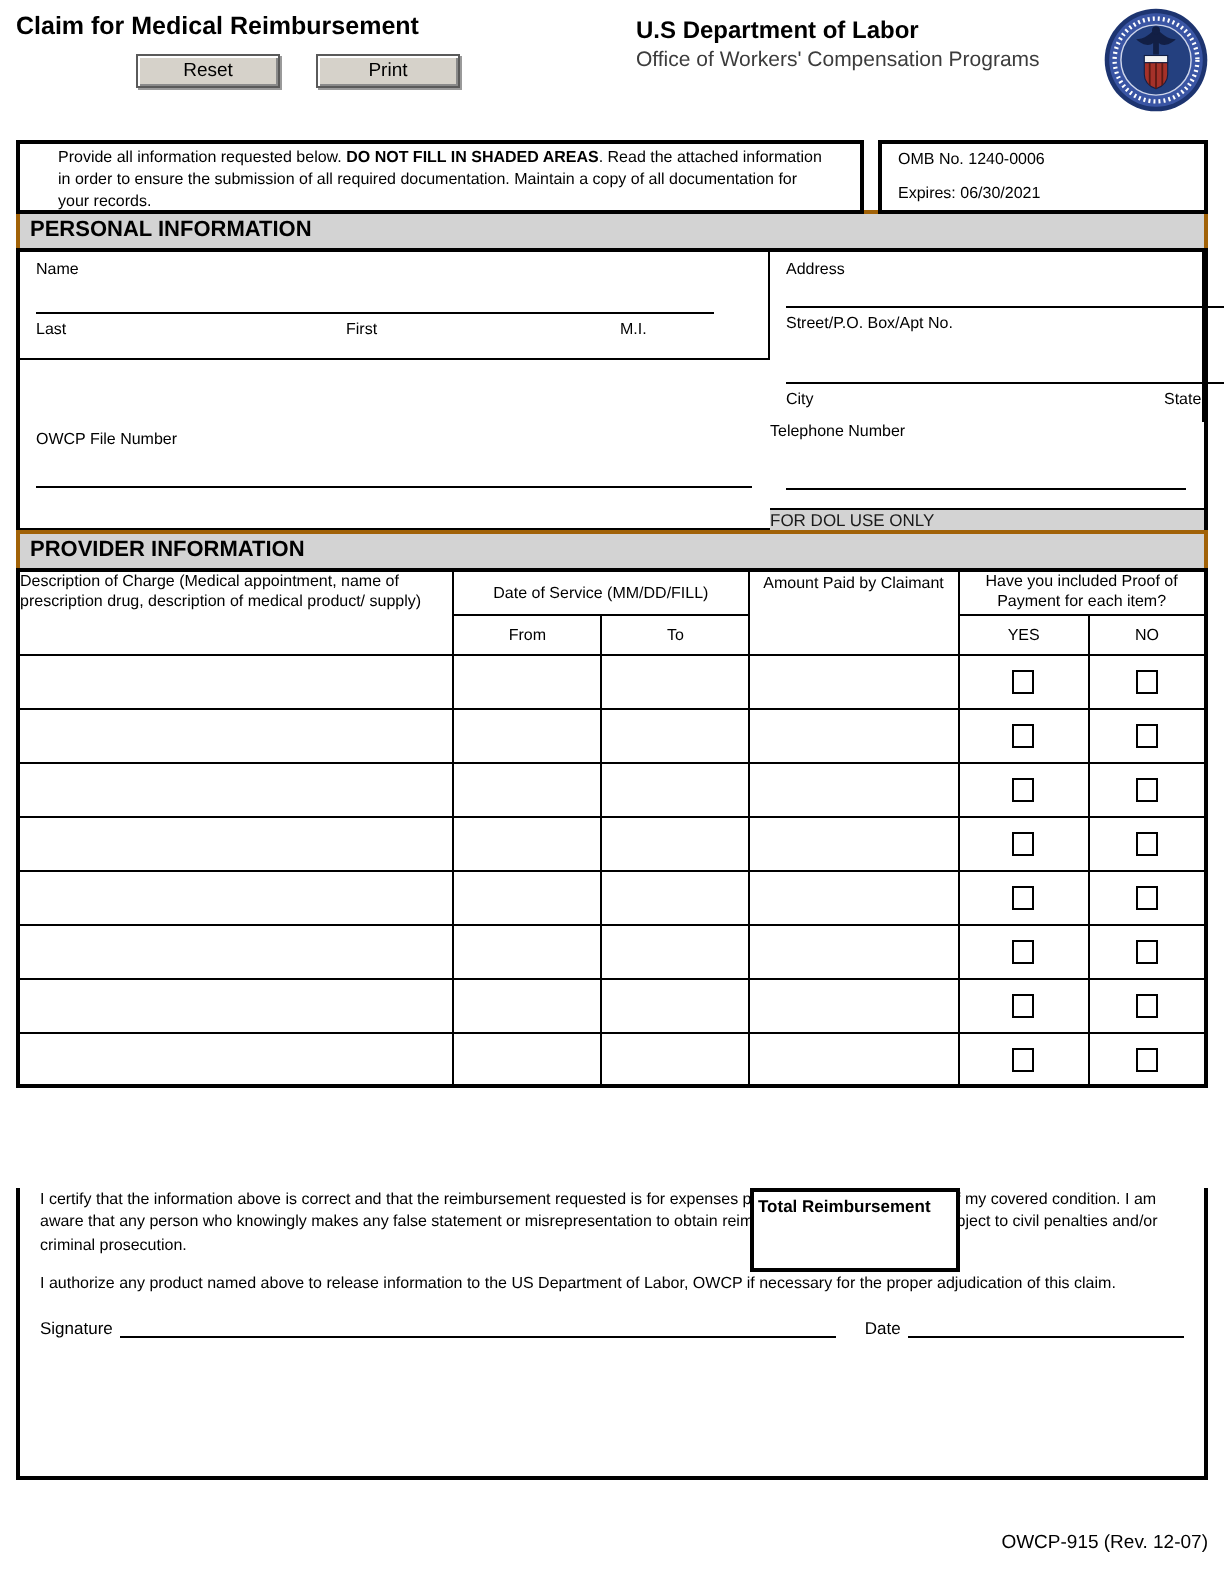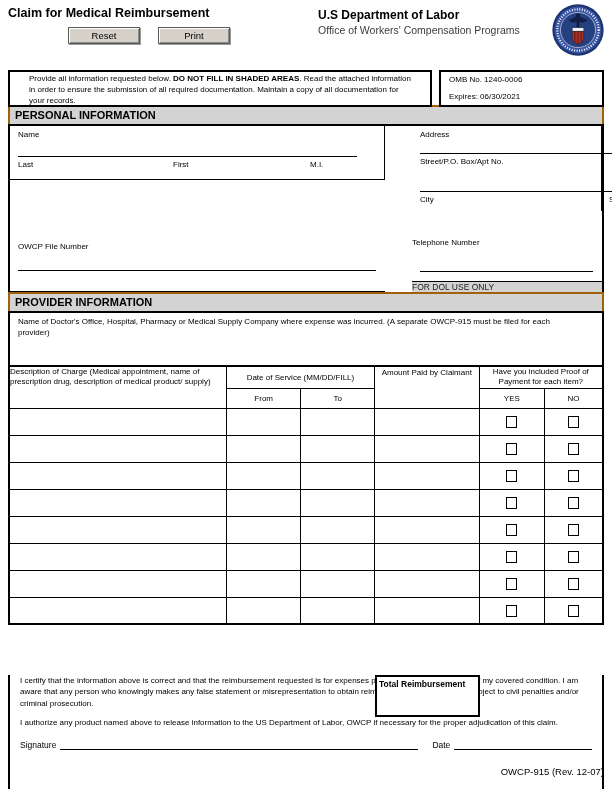--- a/index.html
+++ b/index.html
@@ -31,21 +31,21 @@
   }
   .omb-box {
     flex:1; height:37px; border:2px solid #000; padding:3px 8px 4px;
     font-size:8px; display:flex; flex-direction:column; justify-content:space-between;
   }
   .section-header {
     height:21px; border:2px solid #a16207; margin-top:-2px; background:#d3d3d3;
     font-size:11px; font-weight:bold; padding:2px 5px;
   }
   
-  .personal-grid { border:2px solid #000; margin-top:-2px; display:grid; grid-template-columns:375px 1fr;gap:27px; }
+  .personal-grid { border:2px solid #000; margin-top:-2px; display:grid; grid-template-columns:375px 1fr; }
   .cell { position:relative; font-size:8px; }
   .cell .lbl { position:absolute; left:8px; top:4px; }
   .pg-name { height:54px; border-right:1px solid #000; border-bottom:1px solid #000; }
   .pg-owcp { height:54px; border-bottom:1px solid #000; }
   .pg-address { height:85px; border-right:1px solid #000; }
   .pg-right2 { display:flex; flex-direction:column; }
   .pg-phone { height:44px; border-bottom:1px solid #000; position:relative; font-size:8px; }
   .pg-dol { flex:1; background:#d3d3d3; position:relative; font-size:8.5px; color:#1a1a1a; }
   .fill-line { position:absolute; border-bottom:1px solid #000; height:1px; }
   .nm-line { left:8px; width:339px; top:30px; }
@@ -157,23 +157,20 @@
           <div class="fill-line phone-line"></div>
         </div>
         <div class="pg-dol">
           <span class="lbl">FOR DOL USE ONLY</span>
         </div>
       </div>
     </div>
 
     <div class="section-header">PROVIDER INFORMATION</div>
 
-    <div class="provider-box">
-      <div class="txt">Name of Doctor's Office, Hospital, Pharmacy or Medical Supply Company where expense was incurred. (A separate OWCP-915 must be filed for each provider)</div>
-    </div>
 
     <table class="charge-table">
       <colgroup>
         <col style="width:216px">
           <col style="width:74px">
           <col style="width:73px">
         <col style="width:104px">
           <col style="width:65px">
           <col style="width:58px">
       </colgroup>

